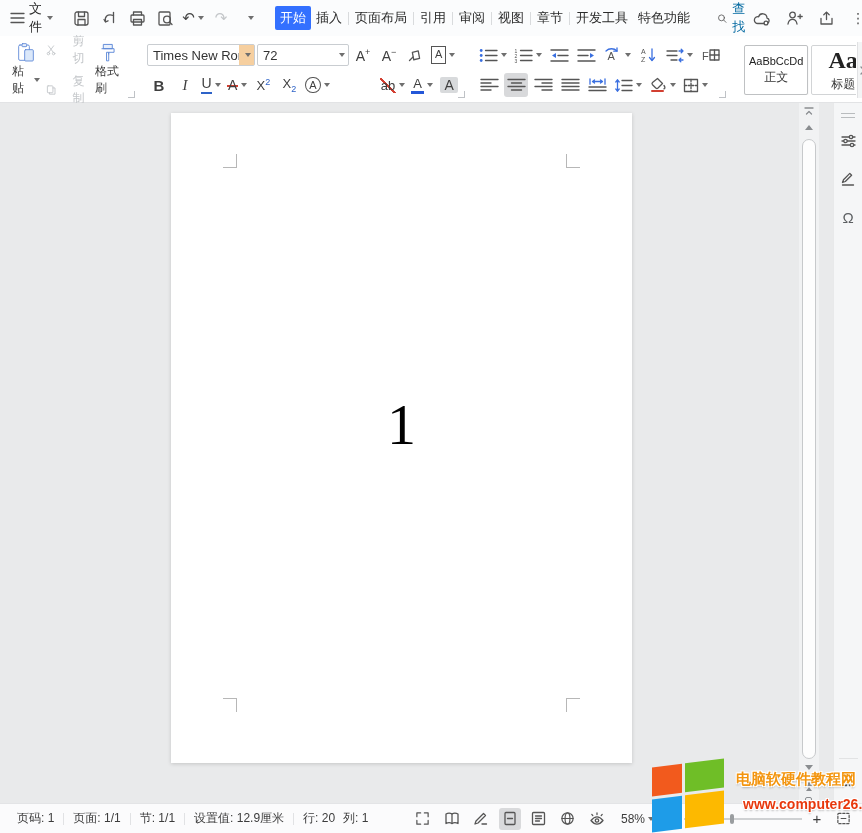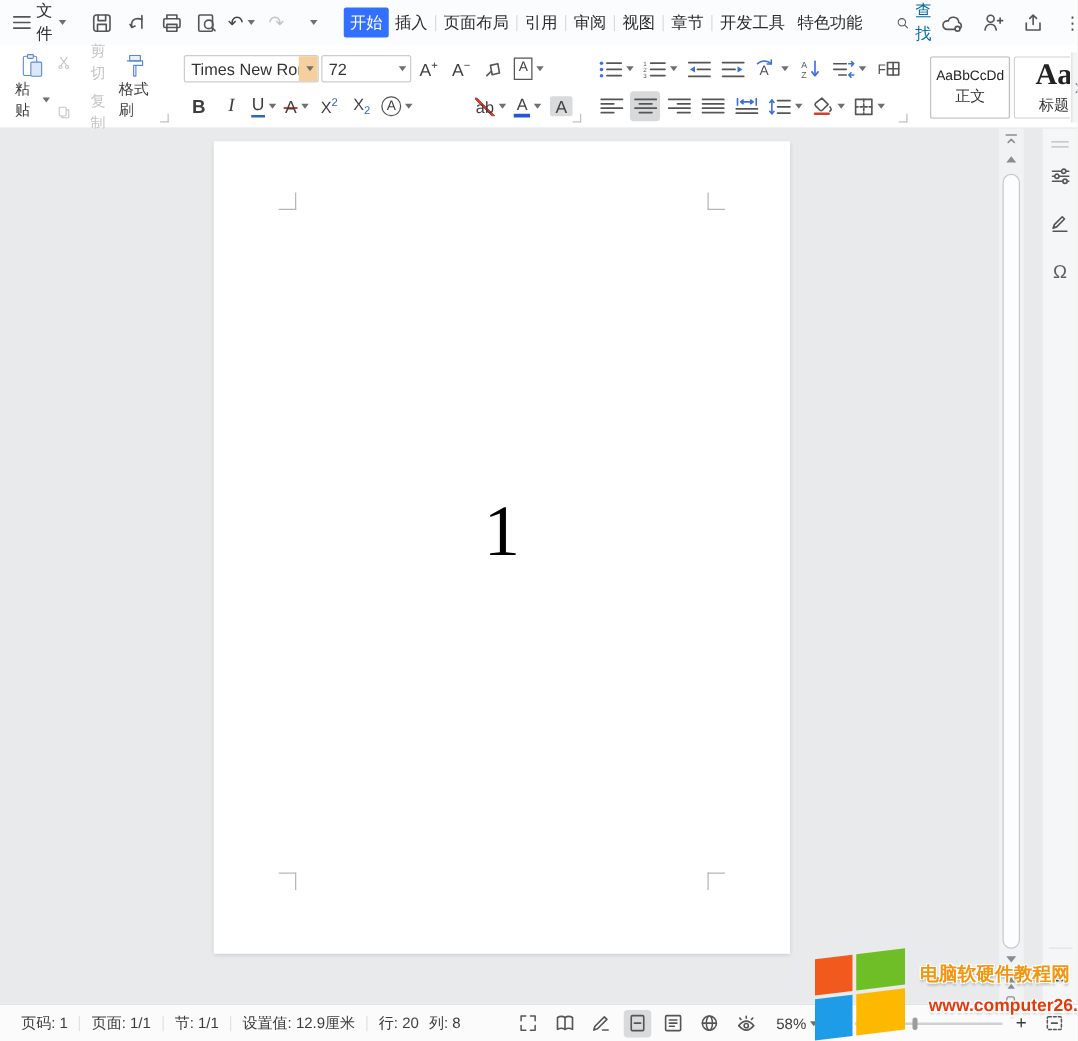--- a/index.html
+++ b/index.html
@@ -265,21 +265,21 @@
   <div class="vsep"></div>
 
   <div class="grp two-rows">
     <div class="rrow">
       <span class="combo" style="width:108px;">
         <span class="val">Times New Roma</span>
         <span class="arrow peach">
             <span class="caret"></span>
           </span>
       </span>
-      <span class="combo" style="width:72px;">
+      <span class="combo" style="width:92px;">
         <span class="val">72</span>
         <span class="arrow">
             <span class="caret"></span>
           </span>
       </span>
       <span class="ib">
           <span class="g-af"><span>A</span><sup>+</sup></span>
         </span>
       <span class="ib">
           <span class="g-af"><span>A</span><sup>−</sup></span>
@@ -542,21 +542,21 @@
 <div class="statusbar">
   <span class="st-item">页码: 1</span>
   <span class="st-sep"></span>
   <span class="st-item">页面: 1/1</span>
   <span class="st-sep"></span>
   <span class="st-item">节: 1/1</span>
   <span class="st-sep"></span>
   <span class="st-item">设置值: 12.9厘米</span>
   <span class="st-sep"></span>
   <span class="st-item" style="padding-right:4px;">行: 20</span>
-  <span class="st-item" style="padding-left:4px;">列: 8</span>
+  <span class="st-item" style="padding-left:4px;">列: 1</span>
 
   <span class="st-right">
     <span class="st-ic">
       <svg width="15" height="15" viewBox="0 0 16 16">
           <path d="M2 6V2h4M10 2h4v4M14 10v4h-4M6 14H2v-4"></path>
         </svg>
     </span>
     <span class="st-ic">
       <svg width="16" height="15" viewBox="0 0 16 15">
           <path d="M8 3C6.2 1.9 4 1.9 2 3v9.5c2-1.1 4.2-1.1 6 0 1.8-1.1 4-1.1 6 0V3c-2-1.1-4.2-1.1-6 0z"></path>

